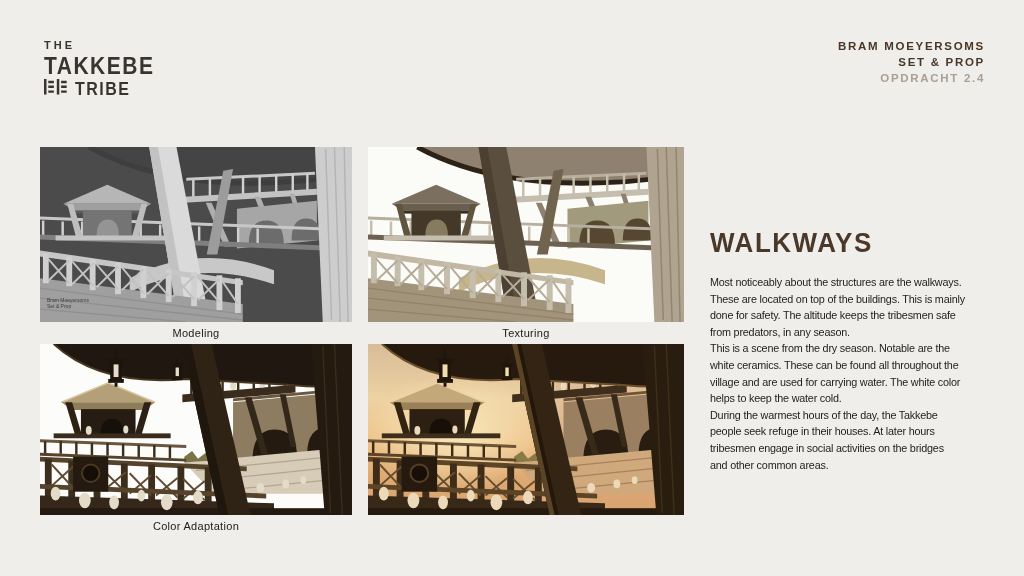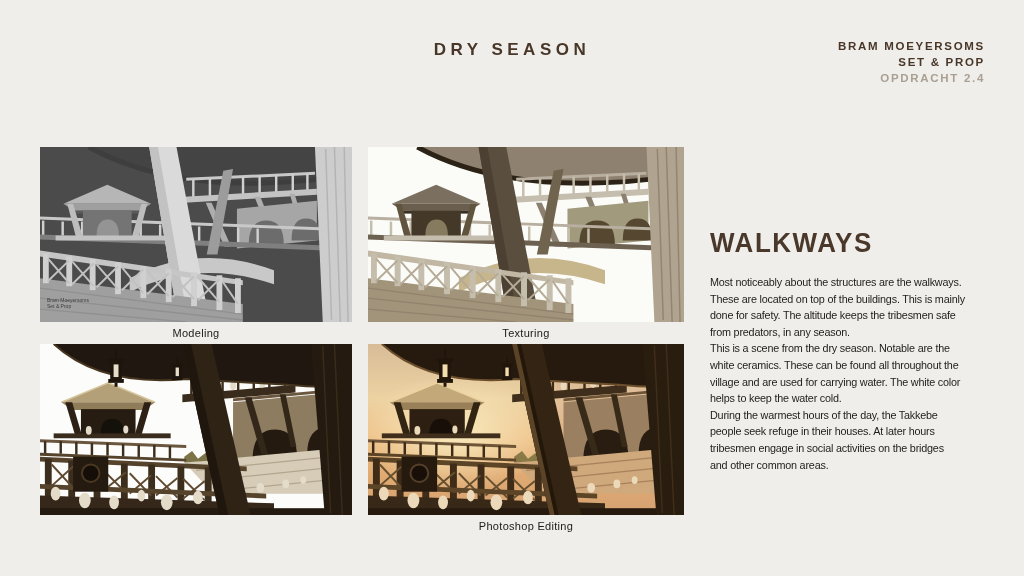--- a/index.html
+++ b/index.html
@@ -100,23 +100,34 @@
   .article h2{margin:0;font-size:26px;font-weight:700;color:#4a382a;letter-spacing:1.5px;
     transform:scaleY(1.08);transform-origin:left top;}
   .article .body{margin-top:17px;font-size:10.8px;line-height:16.6px;letter-spacing:-0.2px;
     color:#1d1d1b;white-space:pre-line;}
 </style>
 </head>
 <body>
 
 <div class="slide">
 
+  <div class="logo">
+    <div class="logo-l1">THE</div>
+    <div class="logo-l2">TAKKEBE</div>
+    <div class="logo-l3">
+      <span class="ornament">
+        <svg width="28" height="14" viewBox="0 0 28 14">
+            <path fill="#3a3430" d="M0,0h2.5v14H0z M4.3,1.6h5.6v2.1H4.3z M4.3,5.9h5.6v2.1H4.3z M4.3,10.2h5.6v2.1H4.3z M12.8,0h2.5v14h-2.5z M17.1,1.6h5.6v2.1h-5.6z M17.1,5.9h5.6v2.1h-5.6z M17.1,10.2h5.6v2.1h-5.6z"></path>
+          </svg>
+      </span>
+      <span>TRIBE</span>
+    </div>
+  </div>
 
   <div class="title">
-    <div class="title-sub">DRY SEASON</div>
   </div>
 
   <div class="credits">
     <div class="cr">BRAM MOEYERSOMS</div>
     <div class="cr">SET &amp; PROP</div>
     <div class="cr muted">OPDRACHT 2.4</div>
   </div>
 
   <figure class="render fig2 pt sceneA">
     <svg class="scene" viewBox="0 0 320 176" preserveAspectRatio="none">
@@ -360,20 +371,21 @@
         <polygon class="lanternbody" points="0,9 20,9 16,13 4,13"></polygon>
         <rect class="lanternbody" x="4" y="13" width="12" height="17"></rect>
         <rect class="lanternwin" x="7.5" y="15" width="5" height="13"></rect>
         <rect class="lanternbody" x="2" y="30" width="16" height="4"></rect>
       </g>
       <polygon class="colmain" points="146,0 176,0 216,176 184,176"></polygon>
       <polygon class="colmainsh" points="146,0 155,0 193,176 184,176"></polygon>
       <polygon class="colright" points="278,0 320,0 320,176 292,176"></polygon>
       <path class="grain" d="M290,2 L298,174 M302,0 L310,176"></path>
     </svg>
+    <figcaption class="cap">Color Adaptation</figcaption>
   </figure>
 
   <figure class="render fig4 pp sceneB">
     <svg class="scene" viewBox="0 0 320 176" preserveAspectRatio="none">
       <defs>
         <linearGradient id="ppsky" x1="0" y1="0" x2="0" y2="1">
           <stop offset="0" stop-color="#d7bc98"></stop>
           <stop offset="0.32" stop-color="#edd2a2"></stop>
           <stop offset="0.55" stop-color="#eec189"></stop>
           <stop offset="0.78" stop-color="#dfa971"></stop>
@@ -480,21 +492,20 @@
         <rect class="lanternbody" x="4" y="13" width="12" height="17"></rect>
         <rect class="lanternwin" x="7.5" y="15" width="5" height="13"></rect>
         <rect class="lanternbody" x="2" y="30" width="16" height="4"></rect>
       </g>
       <polygon class="colmain" points="146,0 176,0 216,176 184,176"></polygon>
       <polygon class="colmainsh" points="146,0 155,0 193,176 184,176"></polygon>
       <polygon class="rim2 pp-only" points="146,0 151,0 189,176 184,176"></polygon>
       <polygon class="colright" points="278,0 320,0 320,176 292,176"></polygon>
       <path class="grain" d="M290,2 L298,174 M302,0 L310,176"></path>
     </svg>
-    <figcaption class="cap">Photoshop Editing</figcaption>
   </figure>
 
   <aside class="article">
     <h2>WALKWAYS</h2>
     <div class="body">Most noticeably about the structures are the walkways.
 These are located on top of the buildings. This is mainly
 done for safety. The altitude keeps the tribesmen safe
 from predators, in any season.
 This is a scene from the dry season. Notable are the
 white ceramics. These can be found all throughout the

